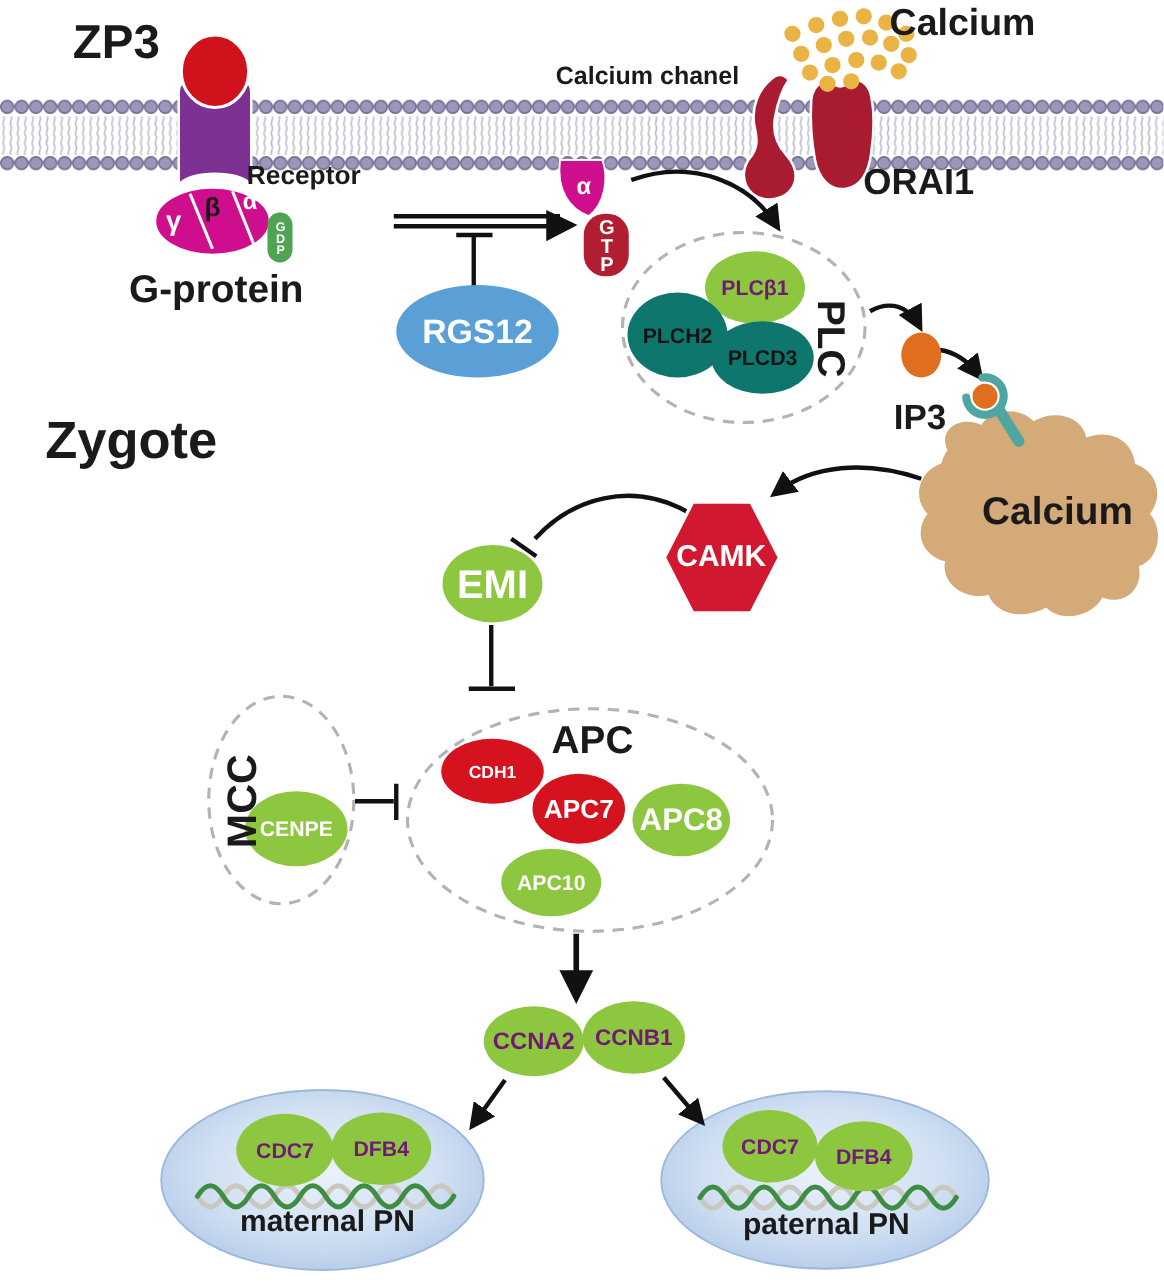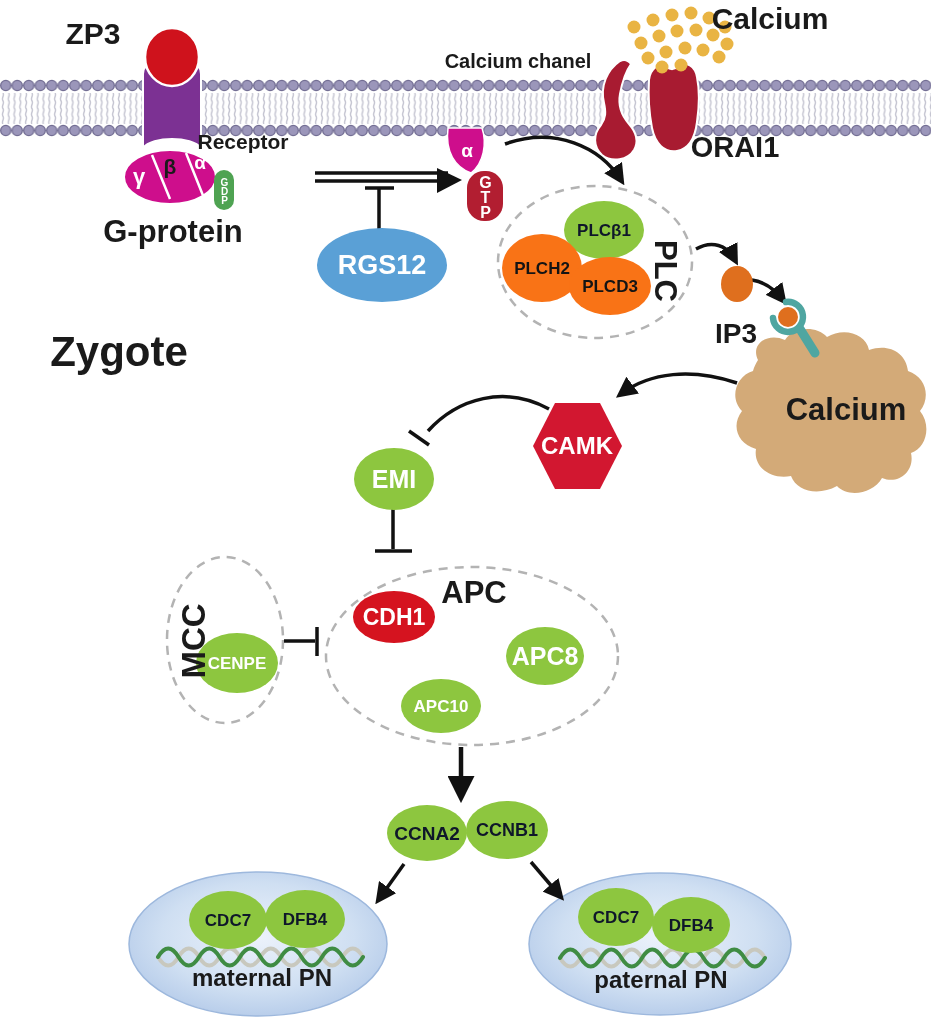--- a/index.html
+++ b/index.html
@@ -7,23 +7,23 @@
          font-family:"Liberation Sans","DejaVu Sans",sans-serif;overflow:hidden}
   .stage > svg{position:absolute;left:0;top:0}
   .lbl{position:absolute;transform:translate(-50%,-50%);font-weight:bold;color:#1a1a1a;
        white-space:nowrap;line-height:1;text-align:center}
   .rot90{transform:translate(-50%,-50%) rotate(90deg)}
   .rotm90{transform:translate(-50%,-50%) rotate(-90deg)}
   .white{color:#fff}
   .node{position:absolute;border-radius:50%;display:flex;align-items:center;justify-content:center;
         font-weight:bold;line-height:1;white-space:nowrap}
   .g{background:#8dc63f;color:#fff}
-  .gb{background:#8dc63f;color:#0f172a}
+  .gb{background:#8dc63f;color:#701a75}
   .r{background:#d5131f;color:#fff}
-  .rb{background:#f97316;color:#141414}
+  .rb{background:#0f766e;color:#141414}
   .blue{background:#5aa0d6;color:#fff}
   .orange{background:#df6f1e}
   .pill{position:absolute;display:flex;align-items:center;justify-content:center;font-weight:bold;
         color:#fff;writing-mode:vertical-lr;text-orientation:upright;letter-spacing:-2px;line-height:1}
 </style>
 </head>
 <body>
 
 <div class="stage">
 
@@ -160,50 +160,51 @@
   </svg>
 
   <div class="node blue" style="left:317px;top:228px;width:130px;height:74px;font-size:27px">RGS12</div>
 
   <div class="node gb" style="left:564px;top:201px;width:80px;height:58px;font-size:17px">PLCβ1</div>
   <div class="node rb" style="left:502px;top:234px;width:80px;height:68px;font-size:17px">PLCH2</div>
   <div class="node rb" style="left:569px;top:257px;width:82px;height:58px;font-size:17px">PLCD3</div>
 
   <div class="node orange" style="left:721px;top:266px;width:32px;height:36px"></div>
 
-  <div class="node g" style="left:354px;top:448px;width:80px;height:62px;font-size:25px">EMI</div>
+  <div class="node g" style="left:354px;top:436px;width:80px;height:62px;font-size:32px">EMI</div>
 
   <div class="node g" style="left:196px;top:633px;width:82px;height:60px;font-size:17px">CENPE</div>
 
-  <div class="node r" style="left:353px;top:591px;width:82px;height:52px;font-size:23px">CDH1</div>
+  <div class="node r" style="left:353px;top:591px;width:82px;height:52px;font-size:14px">CDH1</div>
+  <div class="node r" style="left:426px;top:619px;width:74px;height:56px;font-size:21px">APC7</div>
   <div class="node g" style="left:401px;top:679px;width:80px;height:54px;font-size:17px">APC10</div>
   <div class="node g" style="left:506px;top:627px;width:78px;height:58px;font-size:25px">APC8</div>
 
   <div class="node gb" style="left:387px;top:805px;width:80px;height:56px;font-size:19px">CCNA2</div>
   <div class="node gb" style="left:466px;top:801px;width:82px;height:58px;font-size:18px">CCNB1</div>
 
   <div class="node gb" style="left:189px;top:891px;width:78px;height:58px;font-size:17px">CDC7</div>
   <div class="node gb" style="left:265px;top:890px;width:80px;height:58px;font-size:17px">DFB4</div>
   <div class="node gb" style="left:578px;top:888px;width:76px;height:58px;font-size:17px">CDC7</div>
   <div class="node gb" style="left:652px;top:897px;width:78px;height:56px;font-size:17px">DFB4</div>
 
   <div class="pill" style="left:214px;top:170px;width:20px;height:40px;border-radius:10px;background:#4fa352;font-size:10px">GDP</div>
   <div class="pill" style="left:467px;top:171px;width:36px;height:50px;border-radius:17px;background:#b21e31;font-size:16px">GTP</div>
 
-  <div class="lbl" style="left:93px;top:34px;font-size:30px">ZP3</div>
+  <div class="lbl" style="left:93px;top:34px;font-size:38px">ZP3</div>
   <div class="lbl" style="left:770px;top:19px;font-size:30px">Calcium</div>
   <div class="lbl" style="left:518px;top:61px;font-size:20px">Calcium chanel</div>
   <div class="lbl" style="left:243px;top:141px;font-size:21px">Receptor</div>
   <div class="lbl" style="left:735px;top:147px;font-size:29px">ORAI1</div>
   <div class="lbl" style="left:173px;top:231px;font-size:31px">G-protein</div>
   <div class="lbl white" style="left:139px;top:177px;font-size:22px">γ</div>
   <div class="lbl" style="left:170px;top:166px;font-size:21px">β</div>
   <div class="lbl white" style="left:200px;top:162px;font-size:19px">α</div>
   <div class="lbl white" style="left:467px;top:150px;font-size:19px">α</div>
-  <div class="lbl" style="left:119px;top:352px;font-size:42px">Zygote</div>
+  <div class="lbl" style="left:105px;top:352px;font-size:42px">Zygote</div>
   <div class="lbl rot90" style="left:665px;top:271px;font-size:31px">PLC</div>
   <div class="lbl" style="left:736px;top:334px;font-size:28px">IP3</div>
   <div class="lbl" style="left:846px;top:409px;font-size:31px">Calcium</div>
   <div class="lbl white" style="left:577px;top:446px;font-size:24px">CAMK</div>
   <div class="lbl rotm90" style="left:193px;top:641px;font-size:33px">MCC</div>
   <div class="lbl" style="left:474px;top:592px;font-size:31px">APC</div>
   <div class="lbl" style="left:262px;top:978px;font-size:24px">maternal PN</div>
   <div class="lbl" style="left:661px;top:980px;font-size:24px">paternal PN</div>
 </div>
 

